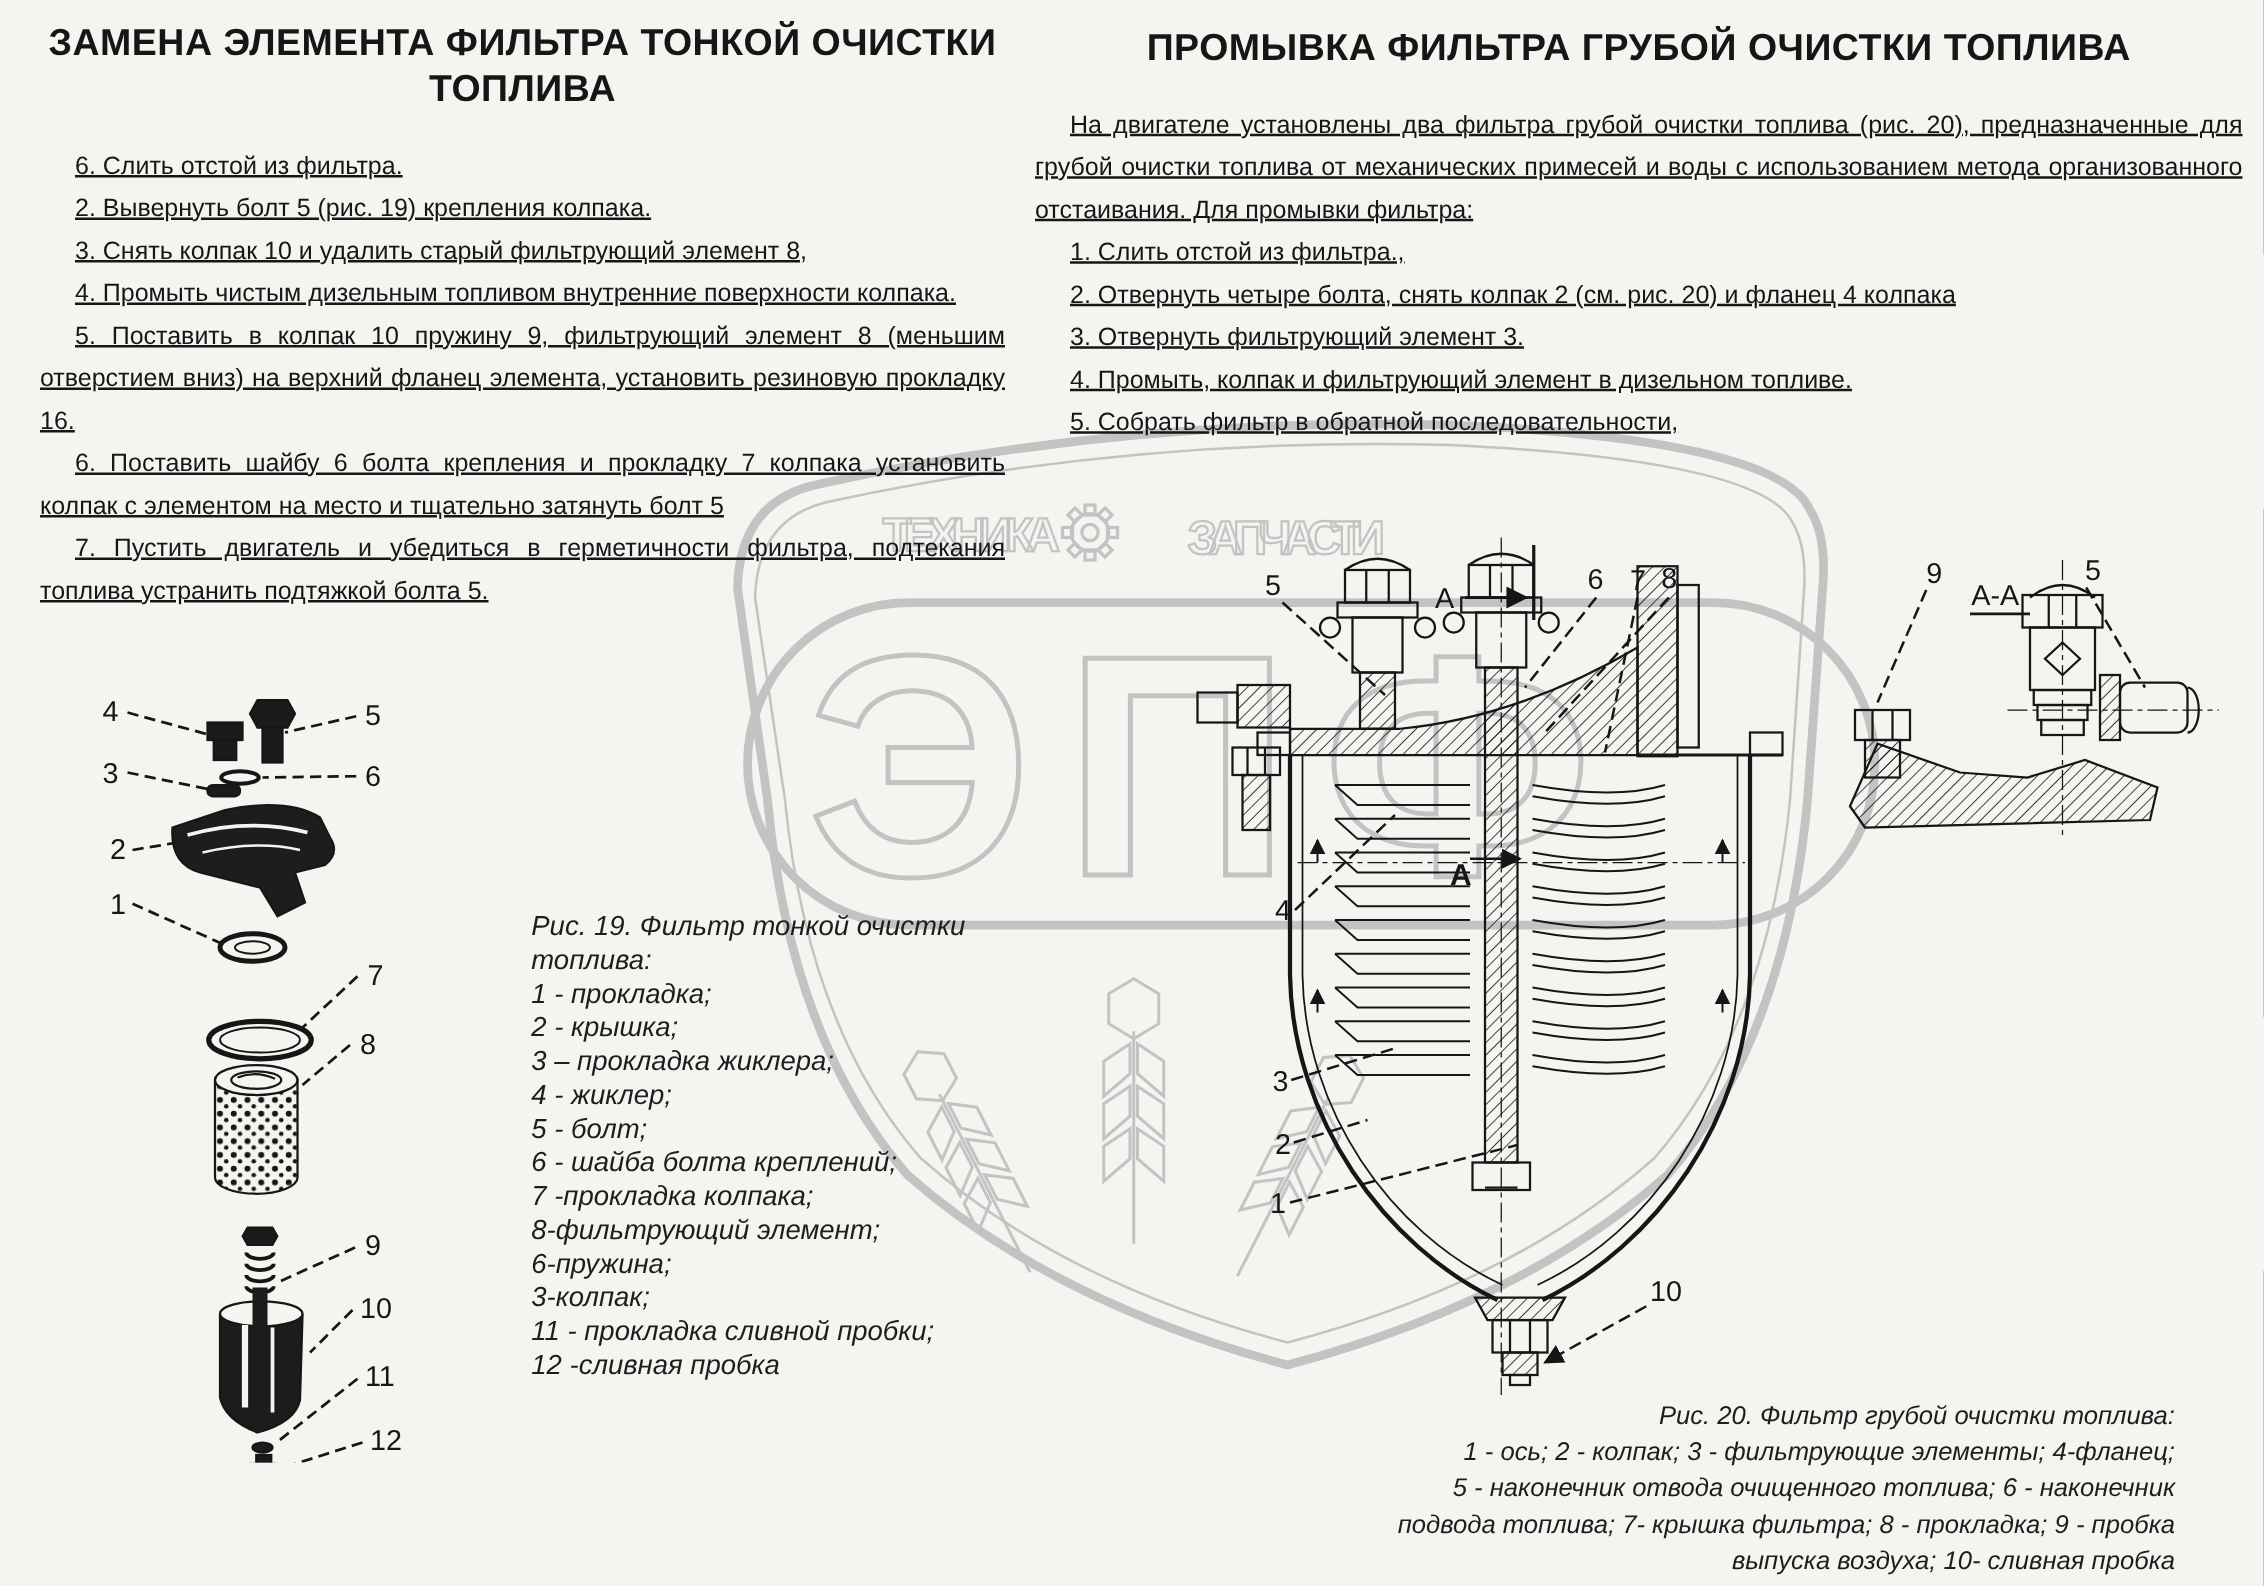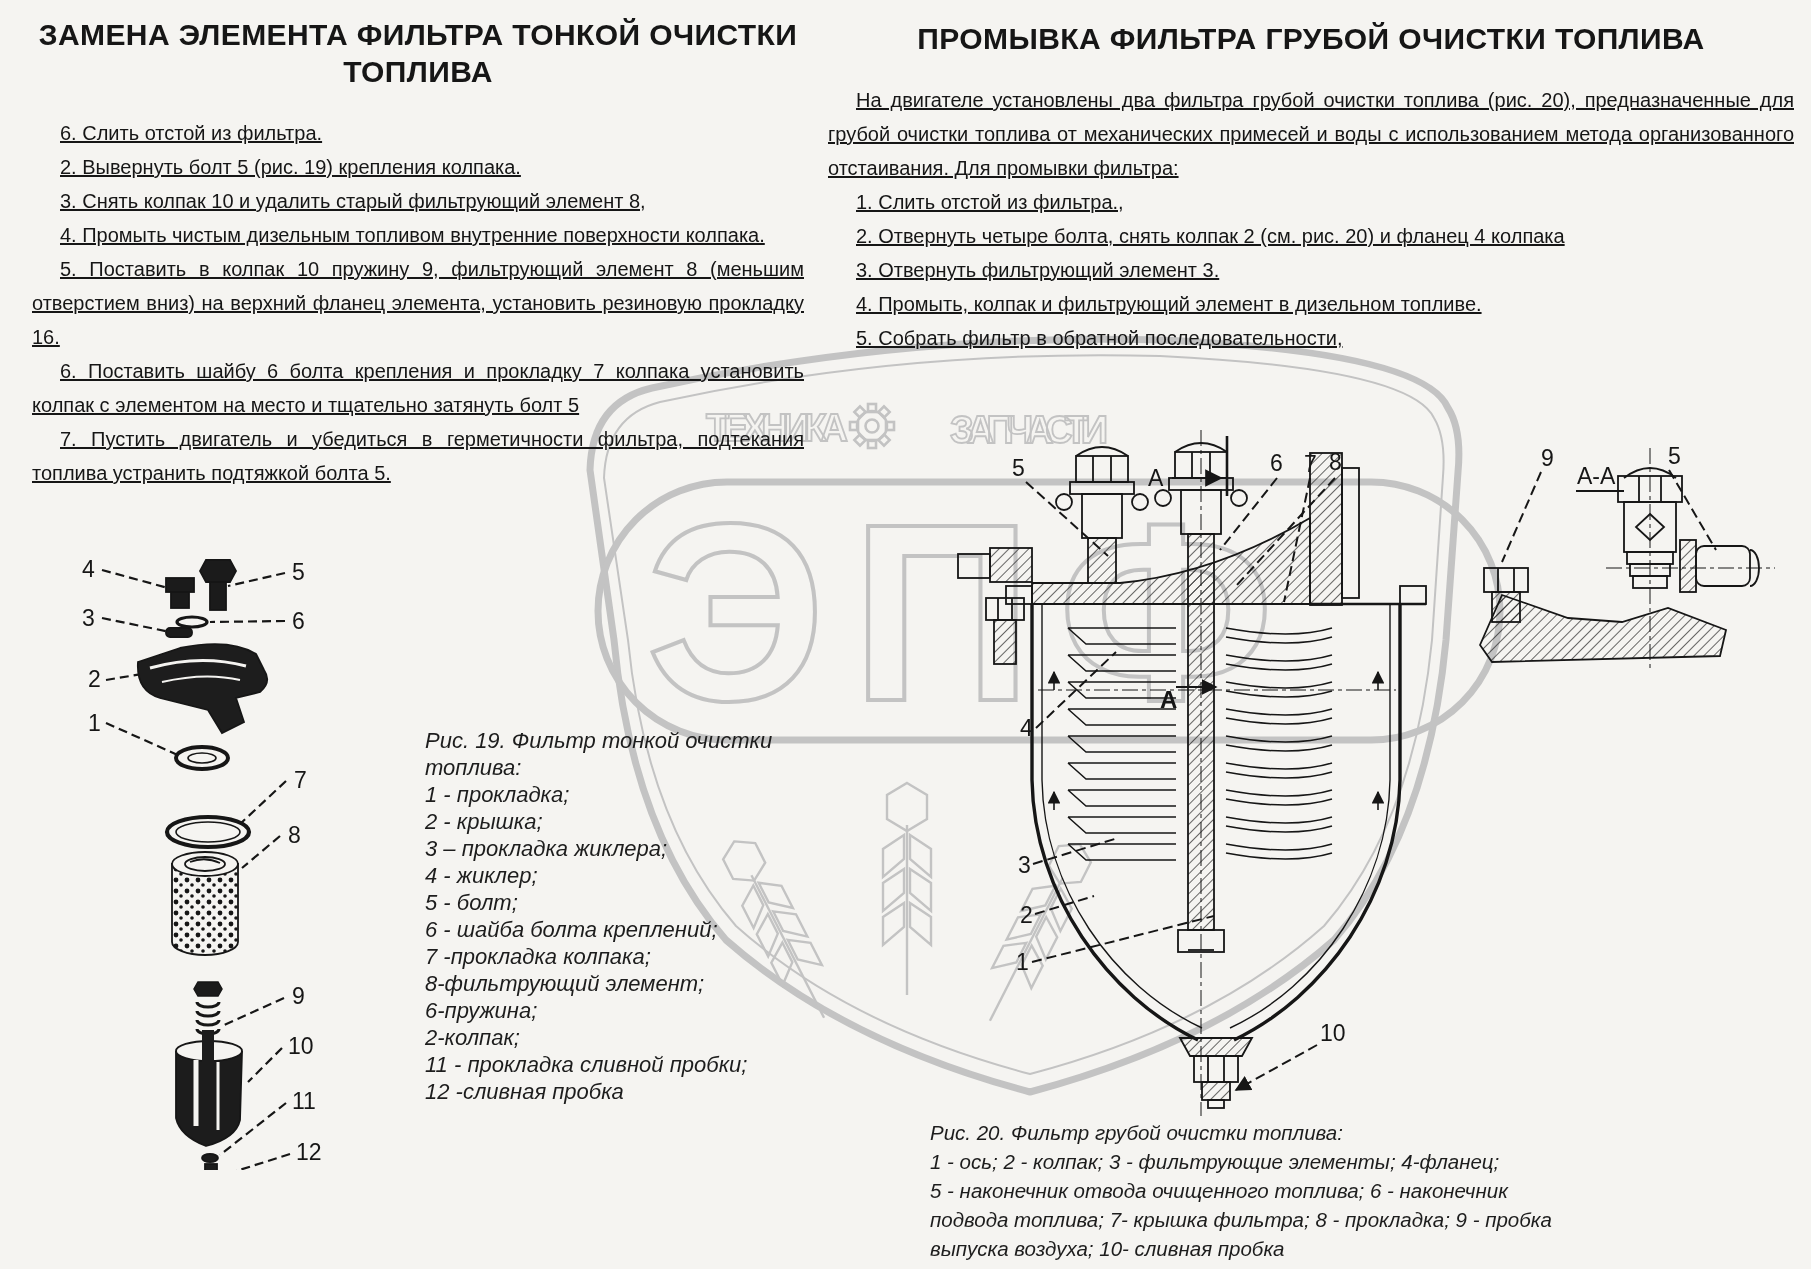--- a/index.html
+++ b/index.html
@@ -21,21 +21,21 @@
   .step,.intro{
     font-size:20px;line-height:34px;text-align:justify;
     margin:0;text-indent:28px;text-decoration:underline;
   }
   .fig19-caption{
     position:absolute;left:425px;top:727px;width:400px;z-index:2;
     font-style:italic;font-size:22px;line-height:27px;color:#1d1d1d;
   }
   .fig20-caption{
     position:absolute;left:930px;top:1118px;width:810px;z-index:2;
-    font-style:italic;font-size:20.5px;line-height:29px;text-align:left;color:#1d1d1d;
+    font-style:italic;font-size:20.5px;line-height:29px;text-align:right;color:#1d1d1d;
   }
   svg text.callout{font-family:"Liberation Sans",sans-serif;font-size:23px;fill:#161616;}
   svg text.callout-bold{font-family:"Liberation Sans",sans-serif;font-size:24px;font-weight:bold;fill:#161616;}
 </style>
 </head>
 <body>
 
 <div class="page">
 
   <svg class="layer wm-layer" width="1811" height="1269" viewBox="0 0 1811 1269">
@@ -224,21 +224,21 @@
     <div>топлива:</div>
     <div>1 - прокладка;</div>
     <div>2 - крышка;</div>
     <div>3 – прокладка жиклера;</div>
     <div>4 - жиклер;</div>
     <div>5 - болт;</div>
     <div>6 - шайба болта креплений;</div>
     <div>7 -прокладка колпака;</div>
     <div>8-фильтрующий элемент;</div>
     <div>6-пружина;</div>
-    <div>2-колпак;</div>
+    <div>3-колпак;</div>
     <div>11 - прокладка сливной пробки;</div>
     <div>12 -сливная пробка</div>
   </div>
 
   <svg class="layer content" style="left:880px;top:390px" width="931" height="728" viewBox="0 0 931 728">
     <defs>
       <pattern id="hatch20" width="7" height="7" patternTransform="rotate(45)" patternUnits="userSpaceOnUse">
         <line x1="0" y1="0" x2="0" y2="7" stroke="#161616" stroke-width="1.3"></line>
       </pattern>
       <marker id="arr20" viewBox="0 0 10 10" refX="9" refY="5" markerWidth="8" markerHeight="8" orient="auto-start-reverse">

